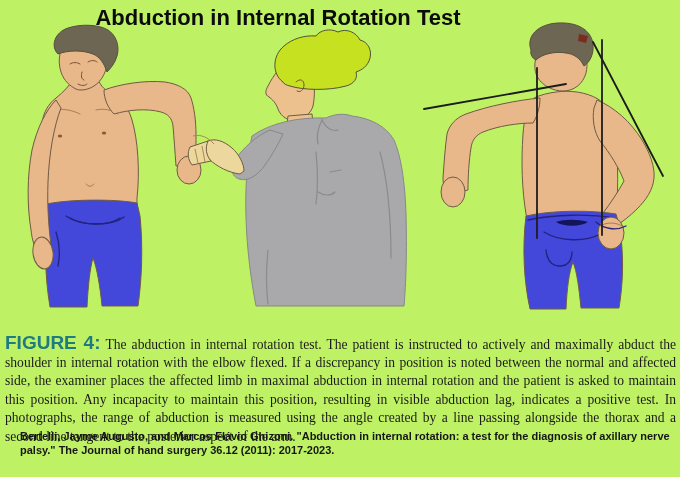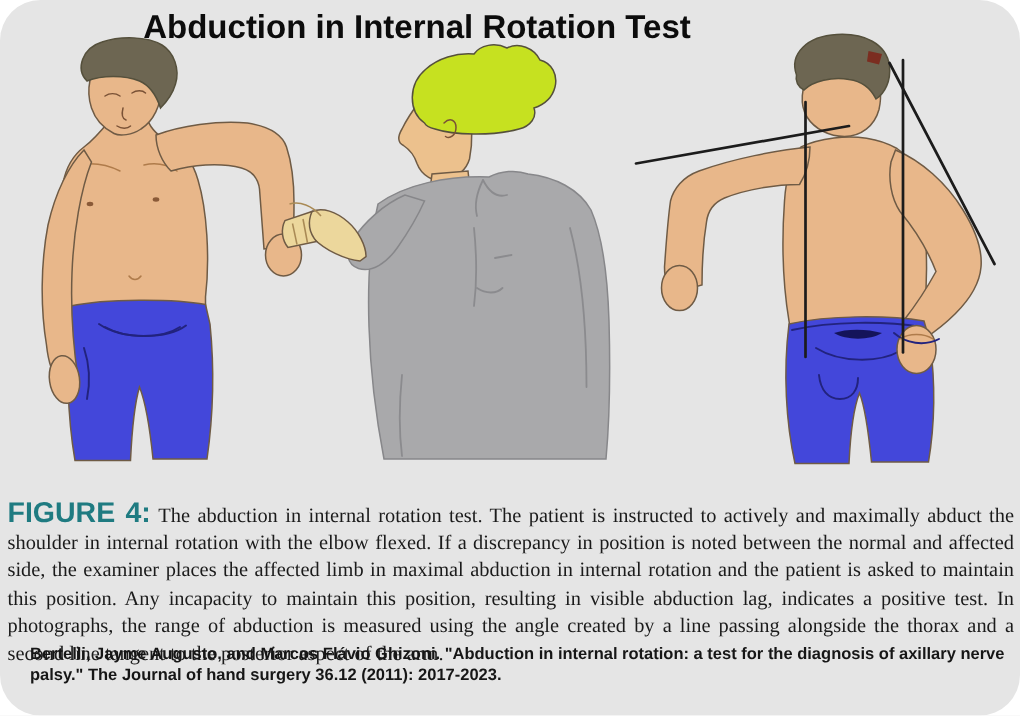--- a/index.html
+++ b/index.html
@@ -1,17 +1,17 @@
 <!DOCTYPE html>
 <html><head>
 <meta charset="utf-8">
 <style>
   html,body{margin:0;padding:0;background:#fff;}
-  #page{position:relative;width:680px;height:477px;background:#e5e5e5;overflow:hidden;
-        font-family:"Liberation Sans",sans-serif;border-radius:27px;}
+  #page{position:relative;width:680px;height:477px;background:#bef264;overflow:hidden;
+        font-family:"Liberation Sans",sans-serif;}
   .title{position:absolute;top:5px;left:0;width:556px;text-align:center;
          font-size:22px;font-weight:bold;color:#0c0c0c;letter-spacing:0px;}
   .art{position:absolute;top:20px;left:0;}
   .outline{stroke:#6f5b45;stroke-width:1;}
   .hairline{stroke:#55503c;stroke-width:1;}
   .coatline{stroke:#87878a;stroke-width:1;}
   .detail{fill:none;stroke:#a5713f;stroke-width:1;opacity:.85;stroke-linecap:round;}
   .facedetail{fill:none;stroke:#7a5236;stroke-width:1;stroke-linecap:round;}
   .shortsdetail{fill:none;stroke:#22237e;stroke-width:1.3;stroke-linecap:round;}
   .coatdetail{fill:none;stroke:#8b8b8e;stroke-width:1.2;stroke-linecap:round;}

